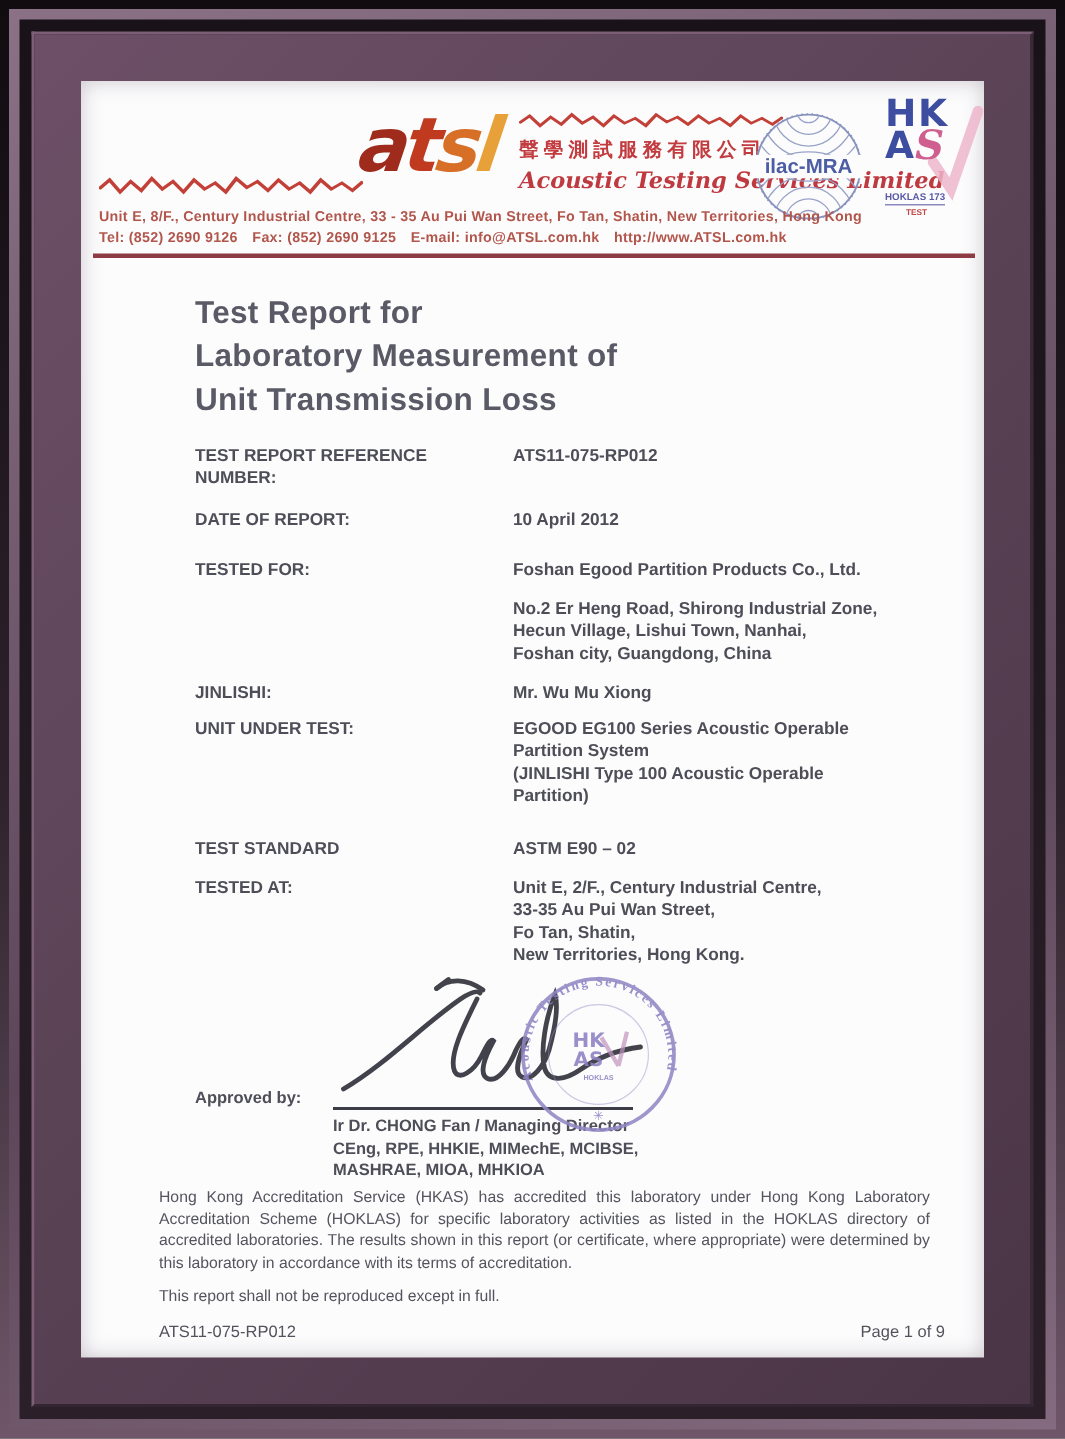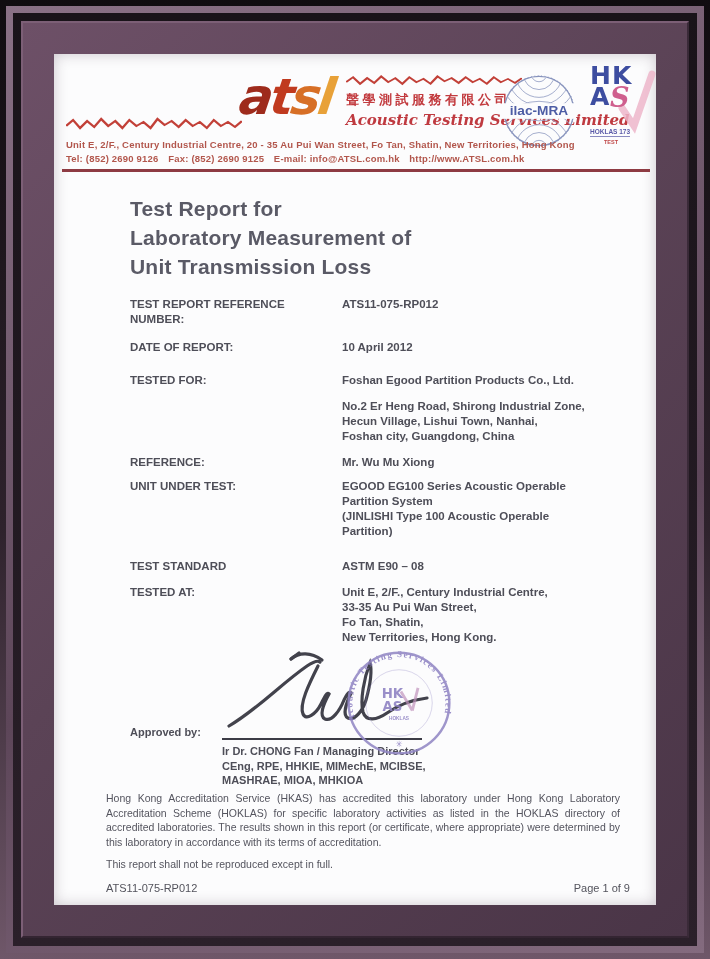--- a/index.html
+++ b/index.html
@@ -107,21 +107,21 @@
         <svg class="abs" style="left:18px;top:2px;width:52px;height:66px" viewBox="0 0 52 66">
           <path d="M 14,40 L 26,58 L 44,6" fill="none" stroke="#edb6ca" stroke-width="7" opacity="0.85" stroke-linecap="round"></path>
         </svg>
         <div class="abs hkas-hk" style="left:0;top:0">HK</div>
         <div class="abs hkas-as" style="left:0;top:21px">A</div>
         <div class="abs hkas-s" style="left:20px;top:16px">S</div>
         <div class="abs hkas-hoklas" style="left:0;top:62px">HOKLAS 173</div>
         <div class="abs hkas-test" style="left:14px;top:72px">TEST</div>
       </div>
 
-      <div class="abs hdr-addr" style="left:12px;top:85px;width:560px">Unit E, 2/F., Century Industrial Centre, 20 - 35 Au Pui Wan Street, Fo Tan, Shatin, New Territories, Hong Kong</div>
+      <div class="abs hdr-addr" style="left:12px;top:85px;width:560px">Unit E, 8/F., Century Industrial Centre, 33 - 35 Au Pui Wan Street, Fo Tan, Shatin, New Territories, Hong Kong</div>
       <div class="abs hdr-addr" style="left:12px;top:99px;width:560px">Tel: (852) 2690 9126 Fax: (852) 2690 9125 E-mail: info@ATSL.com.hk http://www.ATSL.com.hk</div>
       <div class="abs hdr-rule" style="left:8px;top:115px;width:588px"></div>
 
       <div class="abs doc-title" style="left:76px;top:140px">
         <div>Test Report for</div>
         <div>Laboratory Measurement of</div>
         <div>Unit Transmission Loss</div>
       </div>
 
       <div class="abs" style="left:76px;top:243px;width:470px">
@@ -140,35 +140,35 @@
           <div class="lbl">TESTED FOR:</div>
           <div class="val">
             <div>Foshan Egood Partition Products Co., Ltd.</div>
             <div class="pre" style="margin-top:11px">No.2 Er Heng Road, Shirong Industrial Zone,
 Hecun Village, Lishui Town, Nanhai,
 Foshan city, Guangdong, China</div>
           </div>
         </div>
 
         <div class="fieldrow" style="margin-top:11px">
-          <div class="lbl">REFERENCE:</div>
+          <div class="lbl">JINLISHI:</div>
           <div class="val">Mr. Wu Mu Xiong</div>
         </div>
 
         <div class="fieldrow" style="margin-top:9px">
           <div class="lbl">UNIT UNDER TEST:</div>
           <div class="val pre">EGOOD EG100 Series Acoustic Operable
 Partition System
 (JINLISHI Type 100 Acoustic Operable
 Partition)</div>
         </div>
 
         <div class="fieldrow" style="margin-top:20px">
           <div class="lbl">TEST STANDARD</div>
-          <div class="val">ASTM E90 – 08</div>
+          <div class="val">ASTM E90 – 02</div>
         </div>
 
         <div class="fieldrow" style="margin-top:11px">
           <div class="lbl">TESTED AT:</div>
           <div class="val pre">Unit E, 2/F., Century Industrial Centre,
 33-35 Au Pui Wan Street,
 Fo Tan, Shatin,
 New Territories, Hong Kong.</div>
         </div>
       </div>

